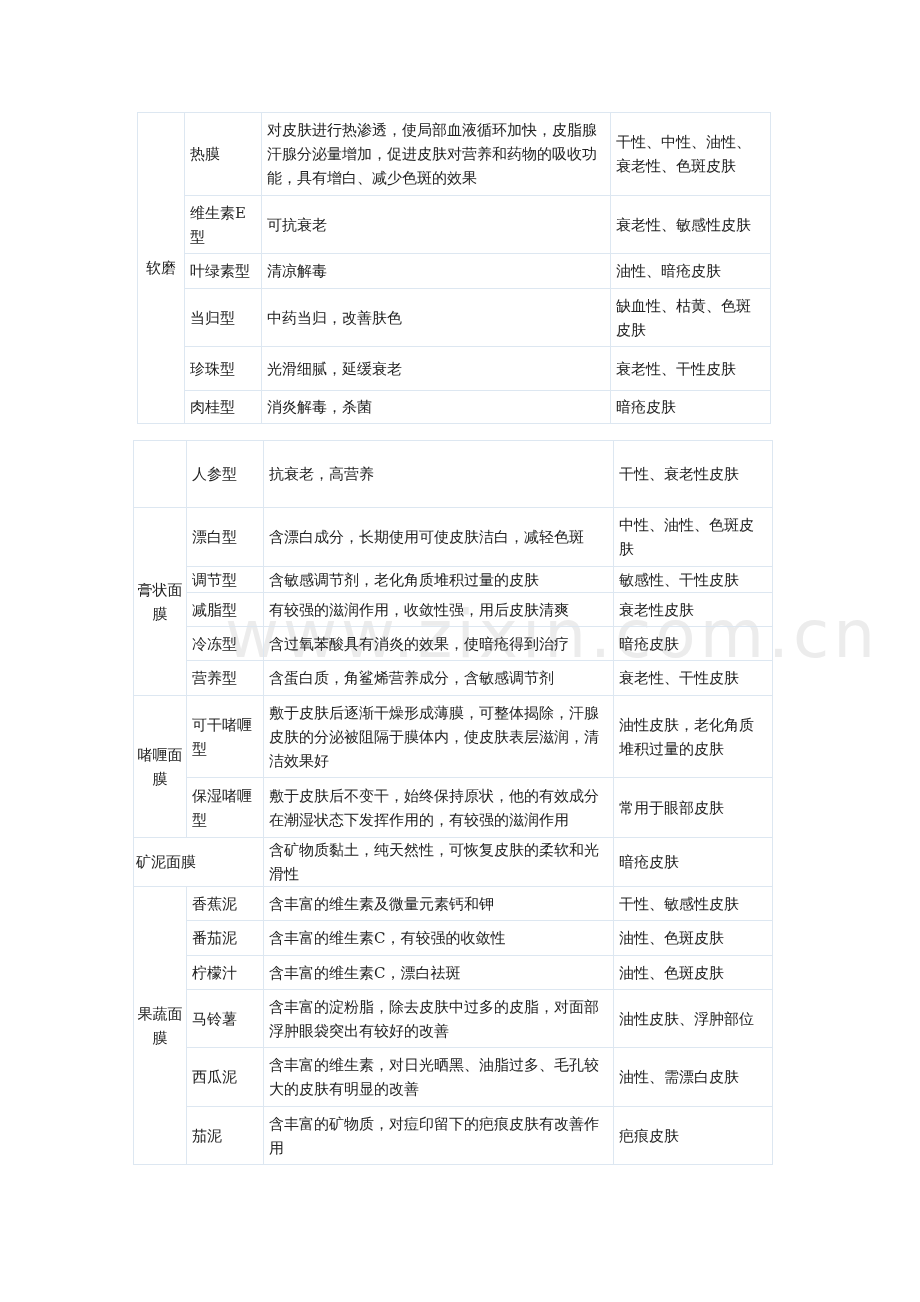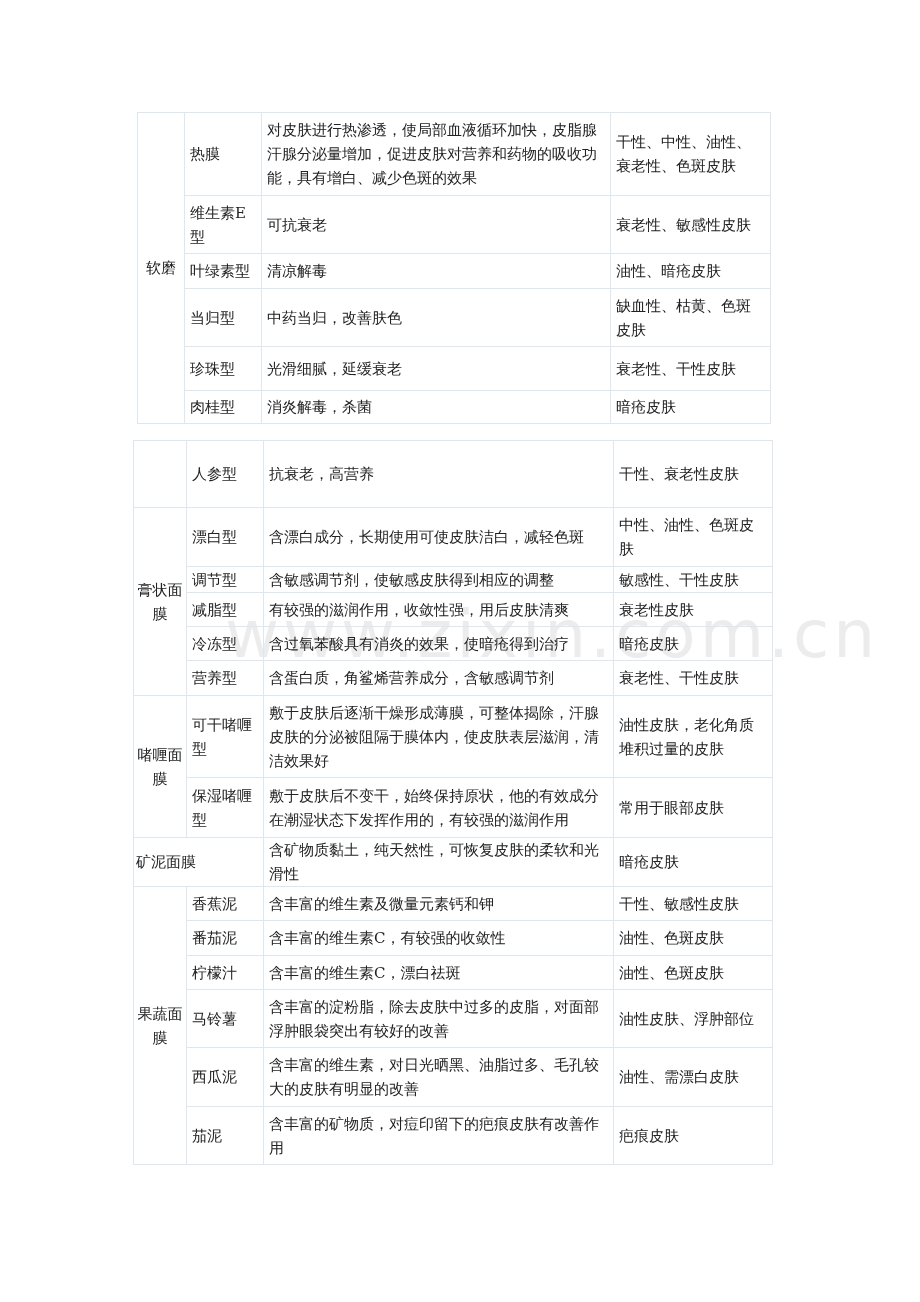--- a/index.html
+++ b/index.html
@@ -76,21 +76,21 @@
     <td>干性、衰老性皮肤</td>
   </tr>
   <tr style="height:59px">
     <td class="cat" rowspan="5">膏状面膜</td>
     <td>漂白型</td>
     <td>含漂白成分，长期使用可使皮肤洁白，减轻色斑</td>
     <td>中性、油性、色斑皮肤</td>
   </tr>
   <tr style="height:26px">
     <td>调节型</td>
-    <td>含敏感调节剂，使敏感皮肤得到相应的调整</td>
+    <td>含敏感调节剂，老化角质堆积过量的皮肤</td>
     <td>敏感性、干性皮肤</td>
   </tr>
   <tr style="height:34px">
     <td>减脂型</td>
     <td>有较强的滋润作用，收敛性强，用后皮肤清爽</td>
     <td>衰老性皮肤</td>
   </tr>
   <tr style="height:34px">
     <td>冷冻型</td>
     <td>含过氧苯酸具有消炎的效果，使暗疮得到治疗</td>

